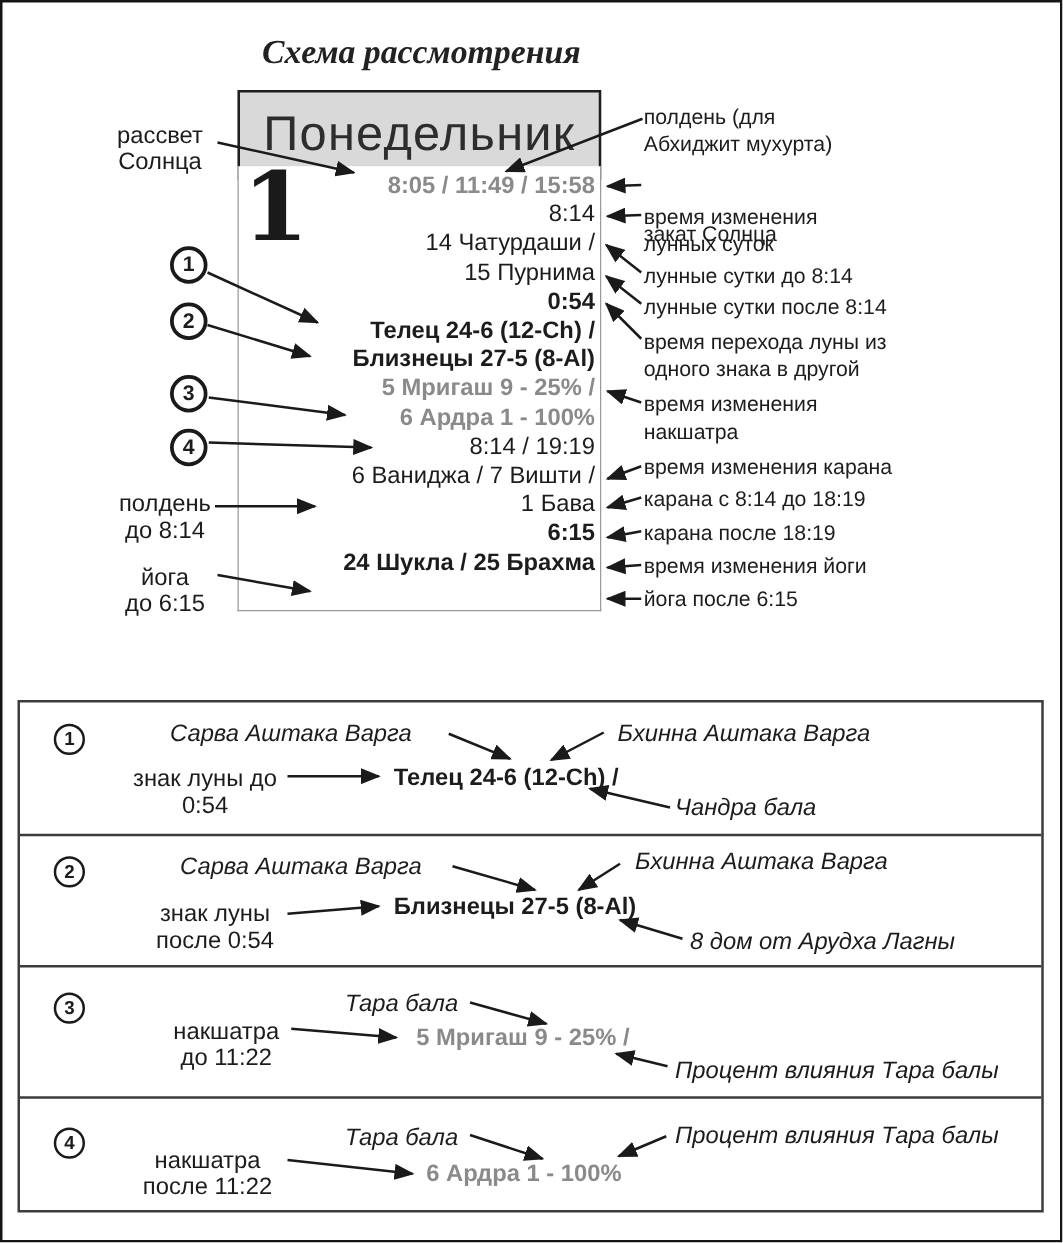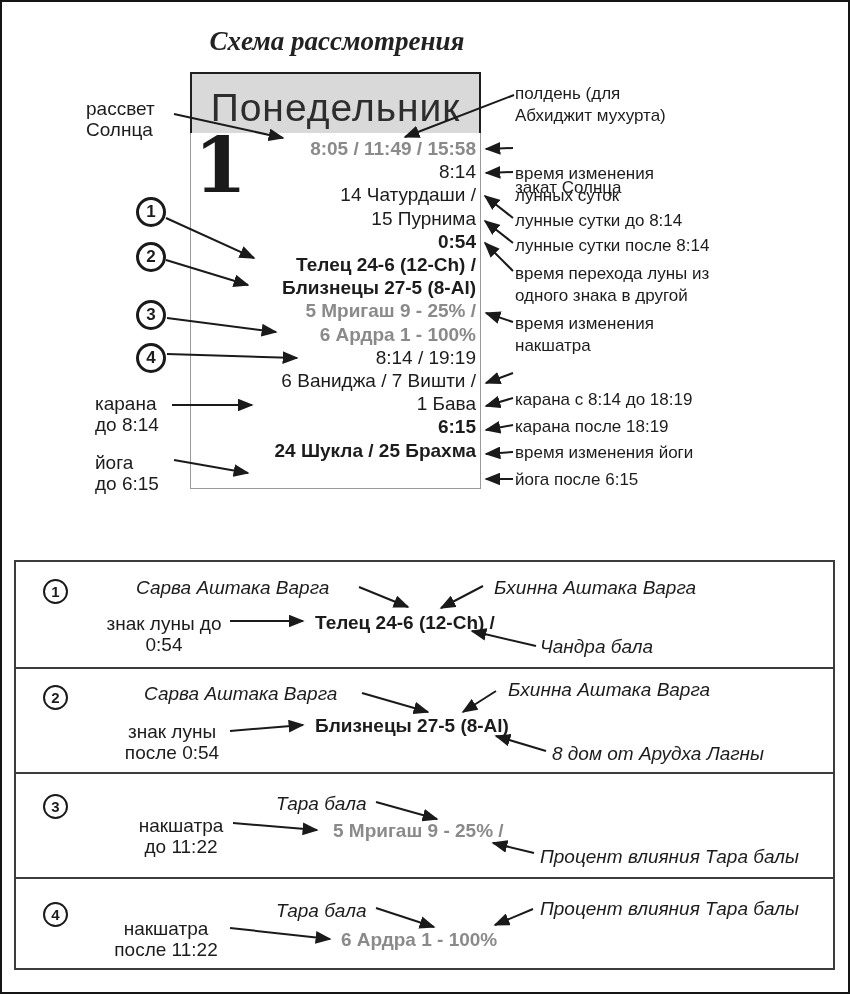--- a/index.html
+++ b/index.html
@@ -32,21 +32,21 @@
     font-family:"DejaVu Serif", serif; font-weight:bold; font-size:76px; line-height:1; color:#1a1a1a;
   }
   .cal-rows {
     position:absolute; left:190px; top:135px; width:284px; z-index:2;
     text-align:right; font-size:19px; line-height:23.2px; color:#1c1c1c;
   }
   .cal-row.bold { font-weight:bold; }
   .cal-row.gray-bold { font-weight:bold; color:var(--gray-text,#8a8a8a); }
 
   
-  .llabel { position:absolute; text-align:left; font-size:19px; line-height:21px; z-index:2; }
+  .llabel { position:absolute; text-align:center; font-size:19px; line-height:21px; z-index:2; }
   .rlabel { position:absolute; left:513px; font-size:17px; line-height:21.5px; z-index:2; }
   .rlabel div:empty, .llabel div:empty { display:none; }
 
   .circle-lg {
     position:absolute; width:30px; height:30px; border:3px solid #1a1a1a; border-radius:50%;
     box-sizing:border-box; background:#fff; z-index:2;
     display:flex; align-items:center; justify-content:center;
     font-size:17px; font-weight:bold;
   }
 
@@ -152,21 +152,21 @@
   <div class="circle-lg" style="left:134px; top:240px;">
       <span>2</span>
     </div>
   <div class="circle-lg" style="left:134px; top:298px;">
       <span>3</span>
     </div>
   <div class="circle-lg" style="left:134px; top:341px;">
       <span>4</span>
     </div>
   <div class="llabel" style="left:93px; top:391px; width:74px;">
-    <div>карана</div>
+    <div>полдень</div>
     <div>до 8:14</div>
   </div>
   <div class="llabel" style="left:93px; top:450px; width:74px;">
     <div>йога</div>
     <div>до 6:15</div>
   </div>
 
   <div class="rlabel" style="top:81px;">
     <div>полдень (для</div>
       <div>Абхиджит мухурта)</div>
@@ -184,20 +184,23 @@
   <div class="rlabel" style="top:233px;">
     <div>лунные сутки после 8:14</div>
   </div>
   <div class="rlabel" style="top:261px;">
     <div>время перехода луны из</div>
       <div>одного знака в другой</div>
   </div>
   <div class="rlabel" style="top:311px;">
     <div>время изменения</div>
       <div>накшатра</div>
+  </div>
+  <div class="rlabel" style="top:361px;">
+    <div>время изменения карана</div>
   </div>
   <div class="rlabel" style="top:387px;">
     <div>карана с 8:14 до 18:19</div>
   </div>
   <div class="rlabel" style="top:414px;">
     <div>карана после 18:19</div>
   </div>
   <div class="rlabel" style="top:440px;">
     <div>время изменения йоги</div>
   </div>

